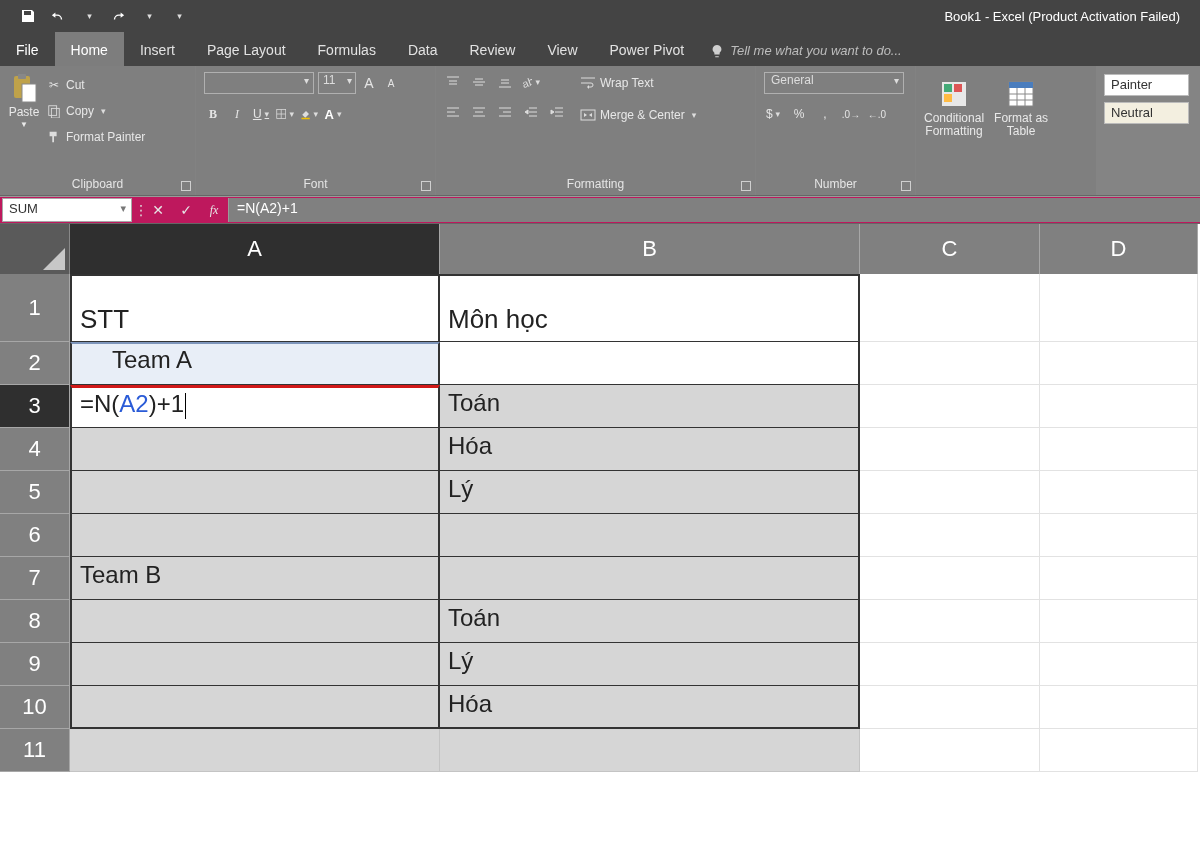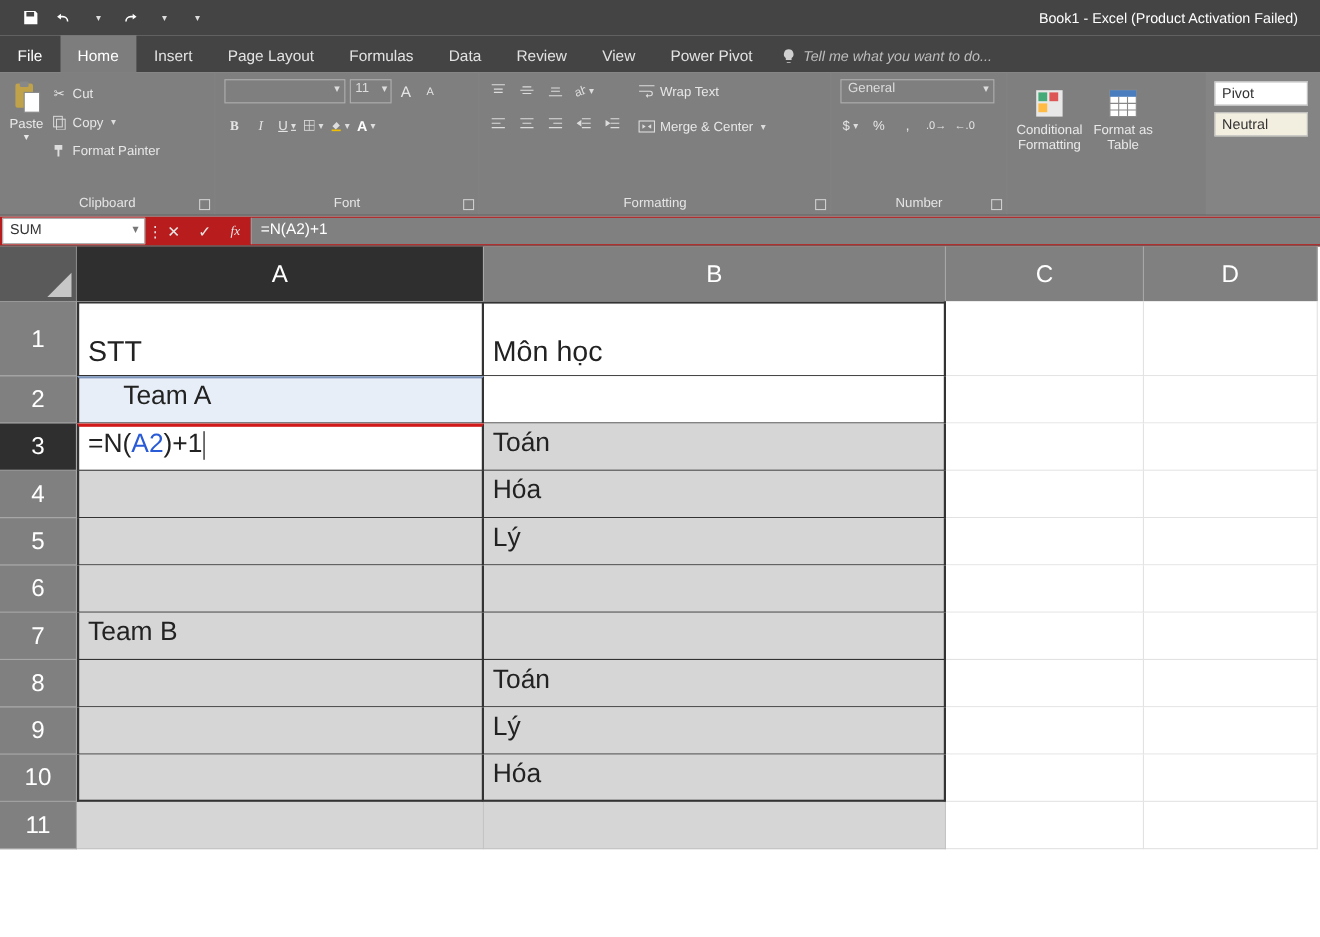--- a/index.html
+++ b/index.html
@@ -37,21 +37,21 @@
   .fontsize-box::after{content:"▾"; position:absolute; right:3px; top:2px; font-size:10px;}
   .mini { color:#e5e5e5; font-size:12px; width:18px;height:20px;display:inline-flex;align-items:center;justify-content:center;}
   .mini.bold{font-weight:bold;font-family:"Times New Roman",serif;}
   .mini.italic{font-style:italic;font-family:"Times New Roman",serif;}
   .mini.underline{text-decoration:underline;}
   .numfmt-box{ border:1px solid #b0b0b0; color:#ddd; width:140px; height:22px; font-size:12px; padding:0 18px 0 6px; position:relative;}
   .numfmt-box::after{content:"▾"; position:absolute; right:4px; top:2px; font-size:10px;}
   .styles-cell{ background:#fff; color:#333; border:1px solid #bbb; width:85px; height:22px; font-size:13px; padding:2px 6px;}
 
   
-  .fbar { background:#b91c1c; height:28px; display:flex; align-items:center; border-top:1px solid #999; border-bottom:1px solid #666; }
+  .fbar { background:#be185d; height:28px; display:flex; align-items:center; border-top:1px solid #999; border-bottom:1px solid #666; }
   .namebox { background:#fff; color:#333; font-size:13px; width:130px; height:24px; margin:0 4px 0 2px; padding:2px 20px 2px 6px; border:1px solid #a7a7a7; position:relative;}
   .namebox::after{content:"▾"; position:absolute; right:5px; top:3px; color:#777; font-size:11px;}
   .fbar-sep{ width:8px; height:20px; display:flex;align-items:center;justify-content:center;color:#ddd;}
   .fbar-sep .dots{font-size:14px;letter-spacing:-2px;}
   .fx-btn { width:28px; height:24px; color:#e6e6e6; font-size:14px; display:flex;align-items:center;justify-content:center; }
   .fx-btn.fxlabel{font-style:italic;font-family:"Times New Roman",serif;font-size:12px;}
   .formula-input { flex:1; background:#808080; color:#fff; font-size:14px; height:24px; padding:2px 8px; border-left:1px solid #9a9a9a;}
 
   
   .sheet { position:relative; }
@@ -361,21 +361,21 @@
           </span>
         <span style="white-space:pre;">Format as
 Table</span>
       </div>
     </div>
     <div class="group-label"></div>
   </div>
 
   <div class="group" style="width:104px;border-right:none;background:rgba(255,255,255,0.1);">
     <div class="group-body" style="flex-direction:column;gap:6px;padding-top:8px;">
-      <div class="styles-cell">Pivot</div>
+      <div class="styles-cell">Painter</div>
       <div class="styles-cell" style="background:#f3efe0;">Neutral</div>
     </div>
     <div class="group-label"></div>
   </div>
 
 </div>
 
 <div class="fbar">
   <div class="namebox">SUM</div>
   <div class="fbar-sep">

